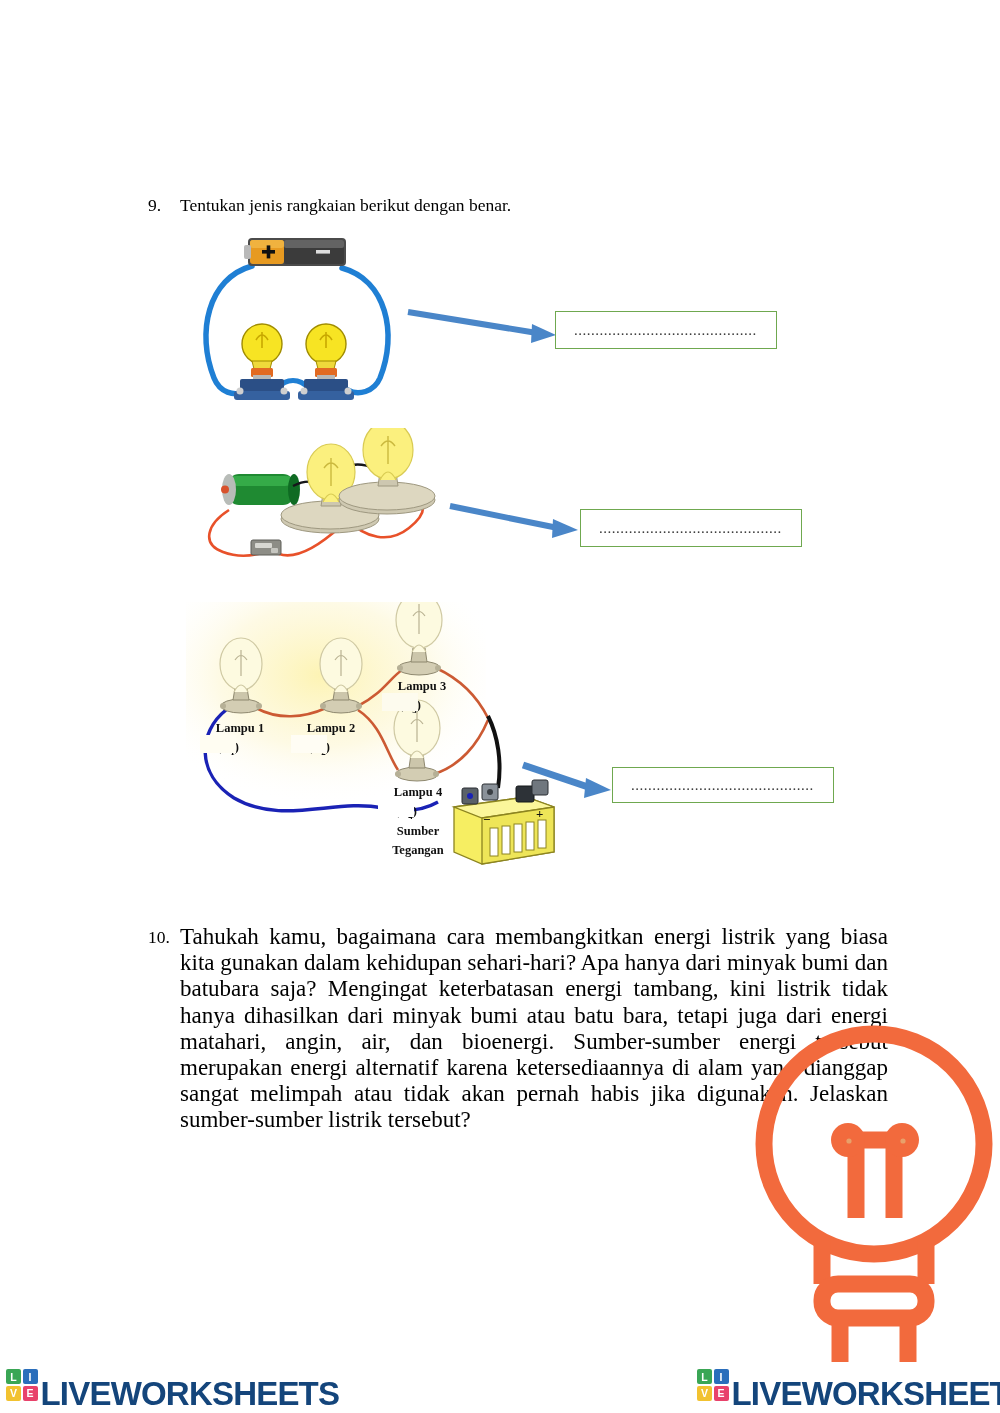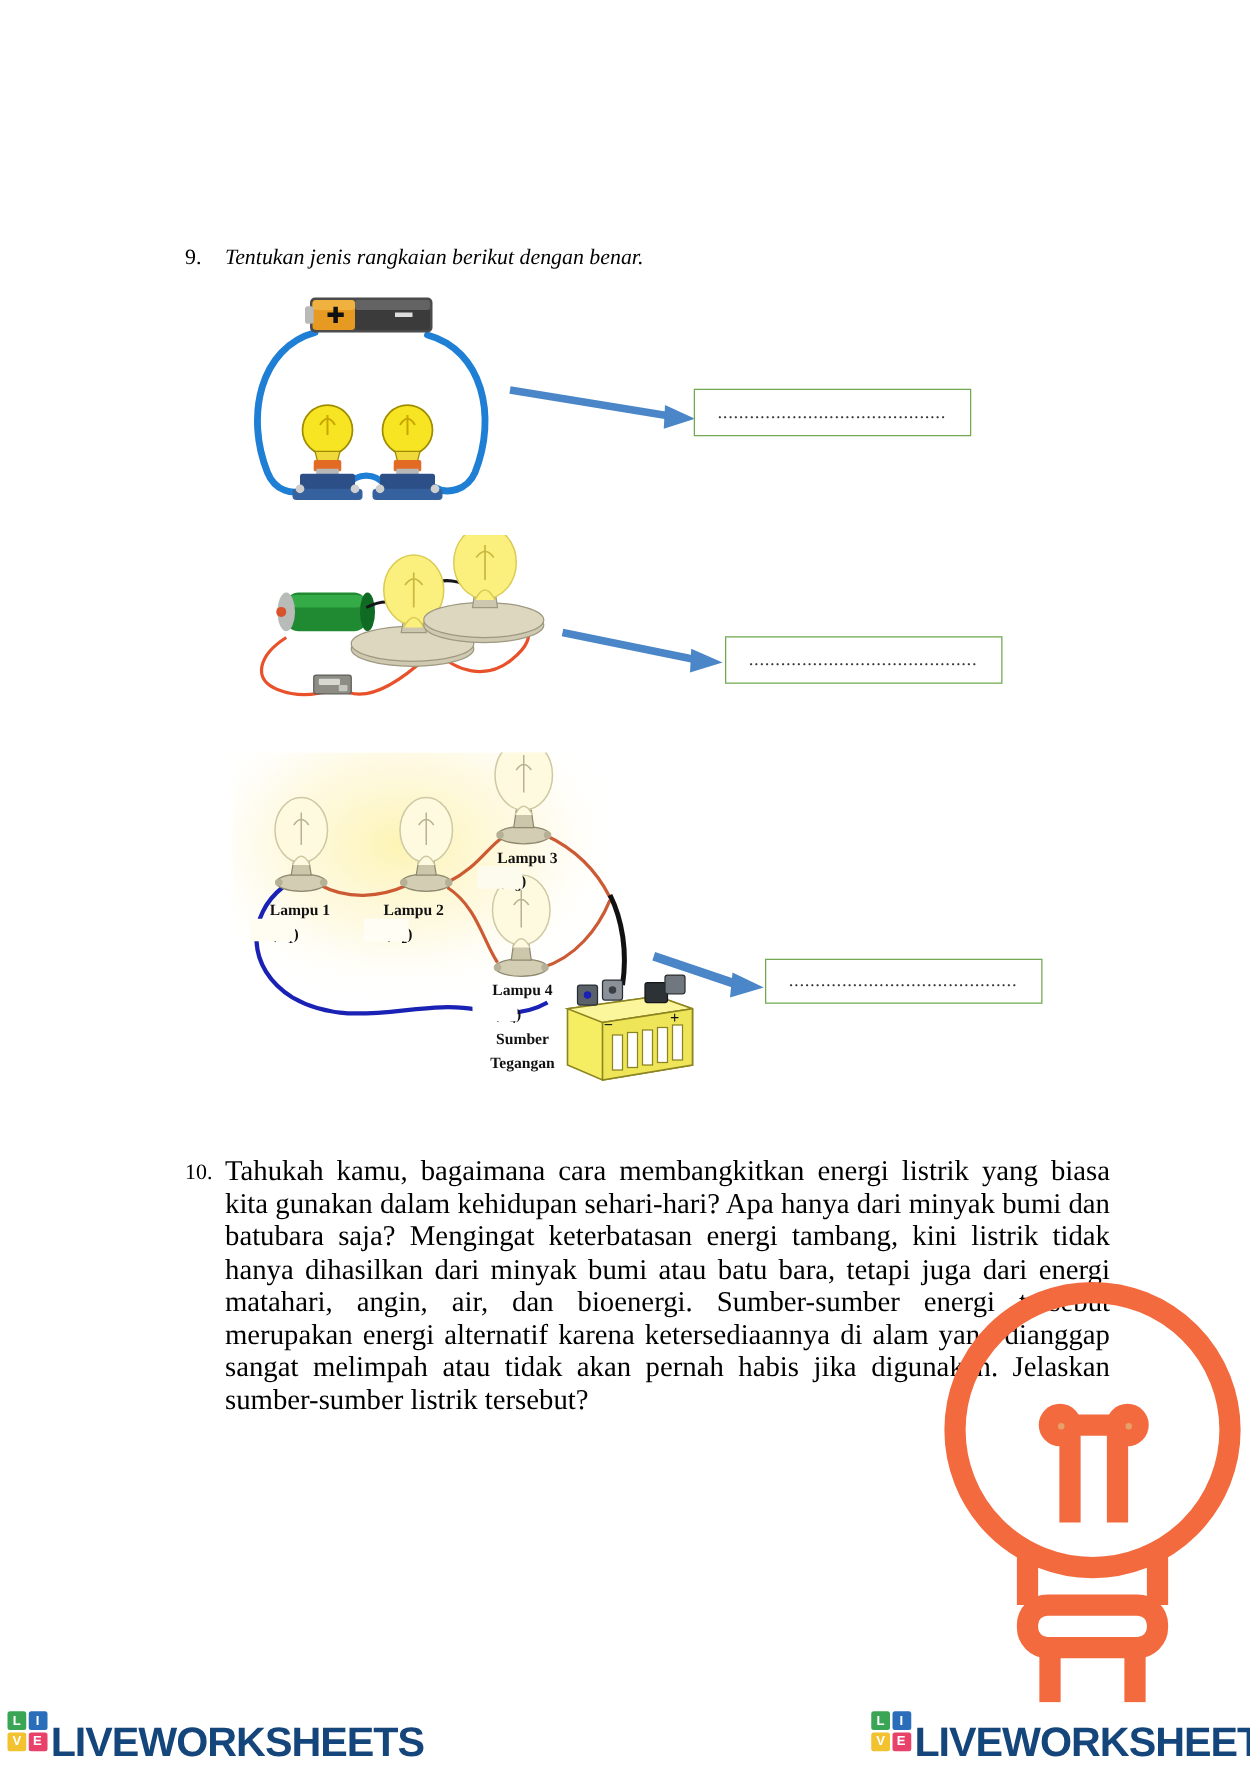--- a/index.html
+++ b/index.html
@@ -20,21 +20,21 @@
     position: absolute;
     left: 148px; top: 193px;
     width: 700px;
   }
   .q-row { display: flex; align-items: flex-start; }
   .q-num {
     width: 32px; flex: 0 0 32px;
     font-size: 17.5px; line-height: 24px;
   }
   .q-text {
-    font-size: 17.5px; line-height: 24px; font-style: italic;
+    font-size: 17.5px; line-height: 24px;
   }
 
   
   .figure { position: absolute; }
 
   
   #fig1 { left: 190px; top: 228px; width: 225px; height: 185px; }
 
   
   #fig2 { left: 193px; top: 428px; width: 250px; height: 155px; }

